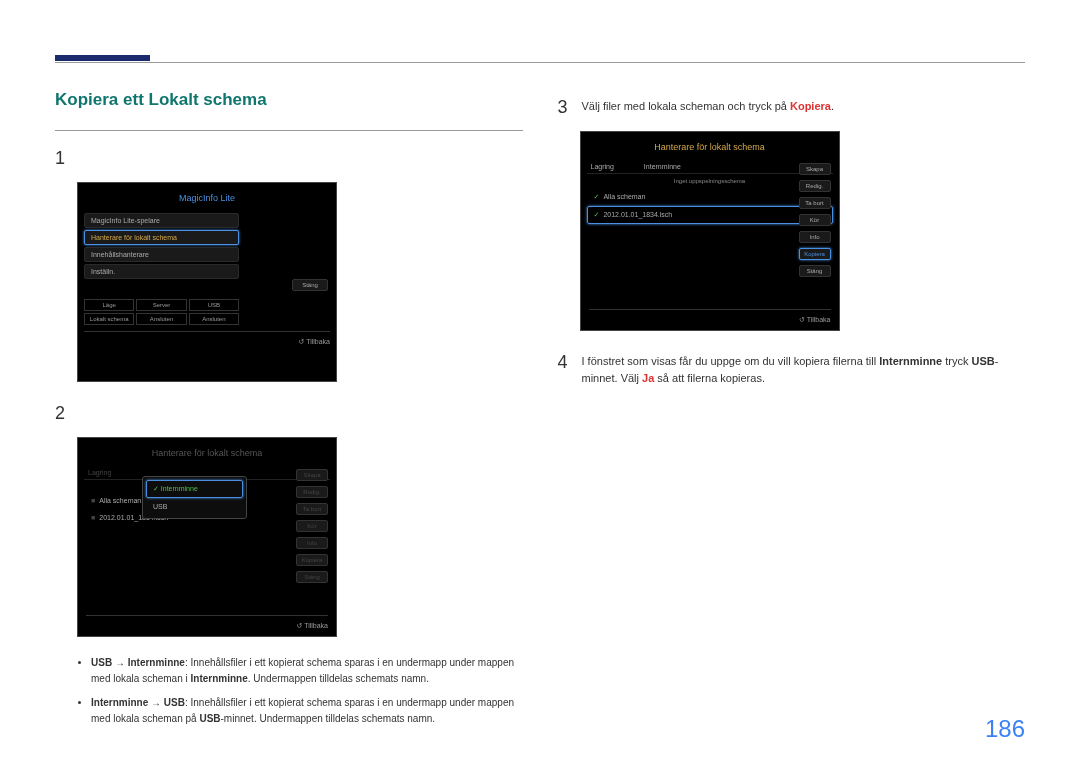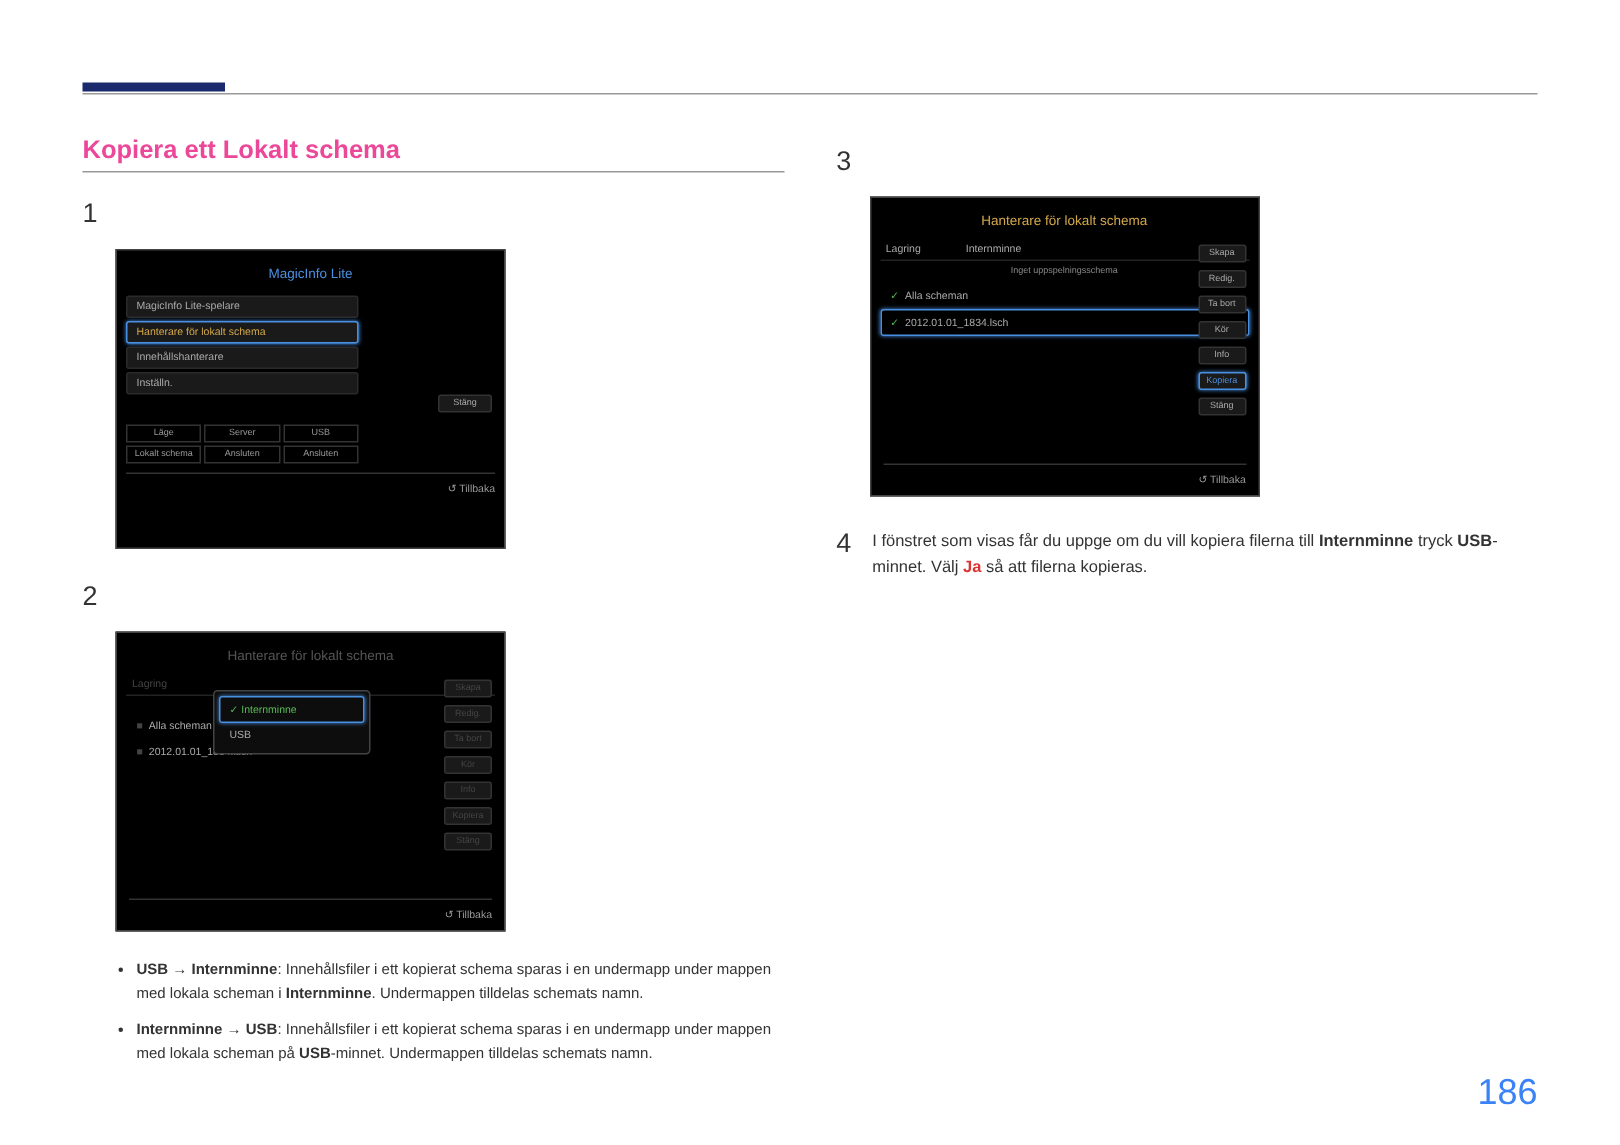--- a/index.html
+++ b/index.html
@@ -23,25 +23,25 @@
     width: 95px; height: 6px;
     background: #1a2a6c;
   }
   .columns {
     display: flex;
     gap: 35px;
     margin-top: 30px;
   }
   .col { flex: 1; }
   .section-title {
-    color: #ec4899;
+    color: #0f766e;
     font-weight: bold;
     font-size: 17px;
     border-bottom: 1px solid #999;
-    padding-bottom: 4px;
+    padding-bottom: 20px;
     margin-bottom: 14px;
   }
   .step {
     display: flex;
     align-items: flex-start;
     gap: 10px;
     font-size: 11px;
     margin-bottom: 10px;
     line-height: 1.5;
   }
@@ -255,20 +255,23 @@
       </li>
       <li>
         <span class="hl-bold">Internminne</span><span> → </span><span class="hl-bold">USB</span><span>: Innehållsfiler i ett kopierat schema sparas i en undermapp under mappen med lokala scheman på </span><span class="hl-bold">USB</span><span>-minnet. Undermappen tilldelas schemats namn.</span>
       </li>
     </ul>
   </div>
 
   <div class="col">
     <div class="step" style="margin-top:4px;">
       <div class="step-num">3</div>
+      <div class="step-text">
+        <span>Välj filer med lokala scheman och tryck på </span><span class="hl-red">Kopiera</span><span>.</span>
+      </div>
     </div>
 
     <div class="shot" style="height:200px;">
       <div class="shot-title amber">Hanterare för lokalt schema</div>
       <div class="storage-row">
         <span>Lagring</span>
         <span>Internminne</span>
       </div>
       <div style="text-align:center; font-size:6px; padding:4px 0; color:#888;">Inget uppspelningsschema</div>
       <div class="file-list">

